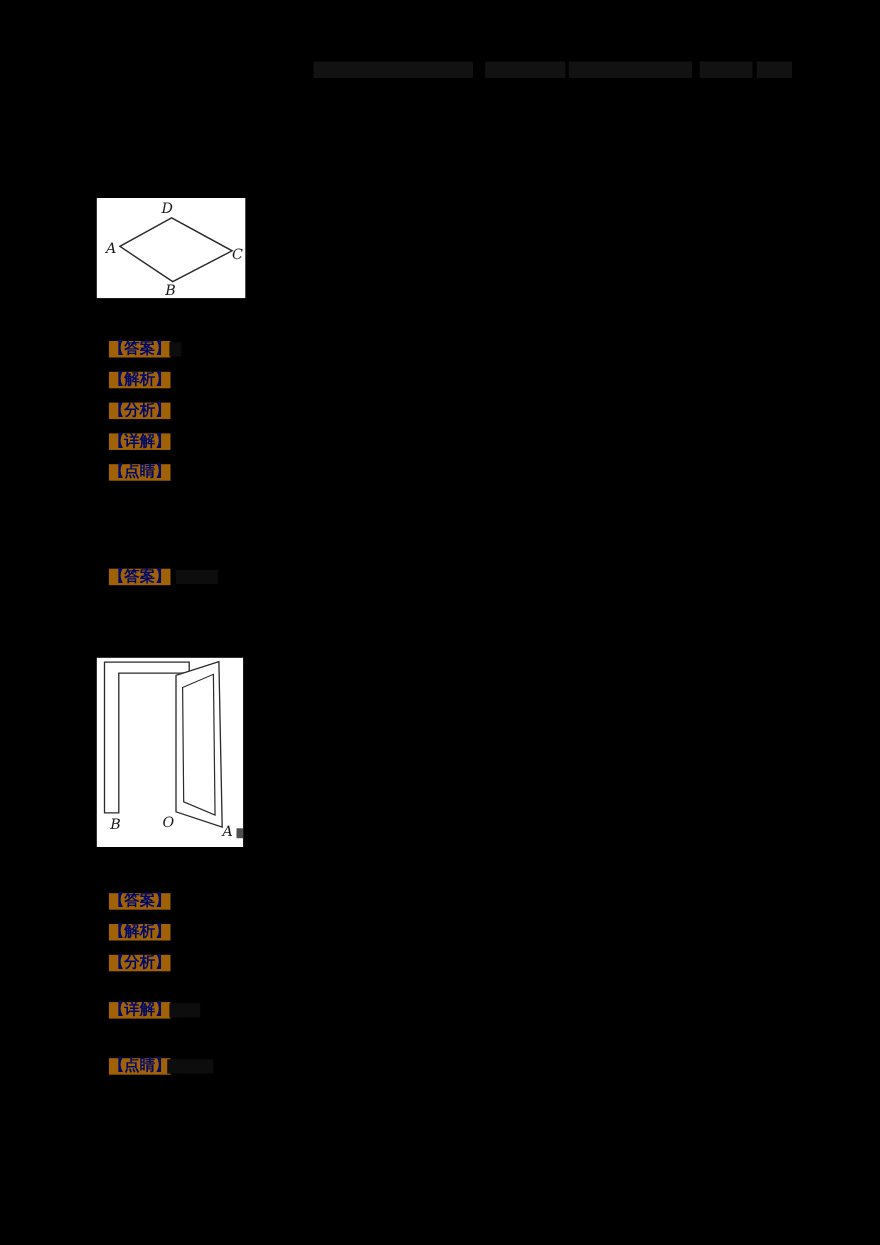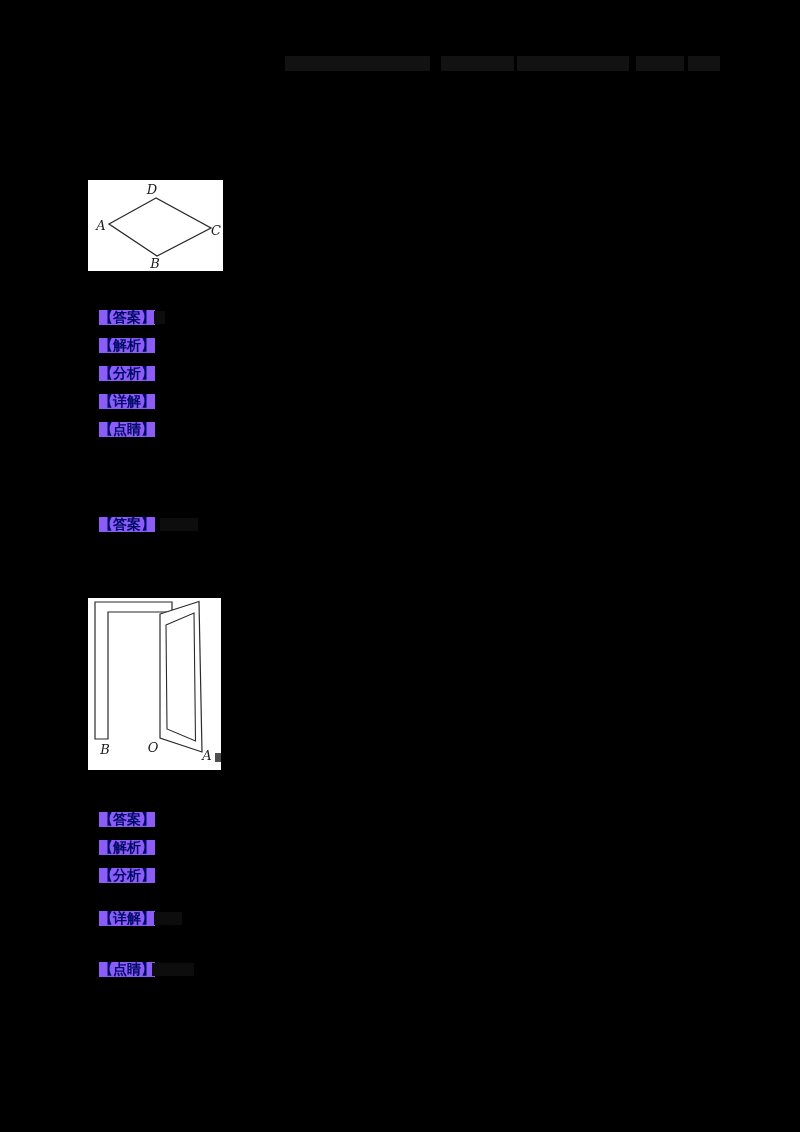--- a/index.html
+++ b/index.html
@@ -20,21 +20,21 @@
   .figbox{position:absolute;background:#ffffff;}
   #fig1{left:88px;top:180px;width:135px;height:91px;}
   #fig2{left:88px;top:598px;width:133px;height:172px;}
   .figlabel{font-family:"DejaVu Serif","Liberation Serif",serif;font-style:italic;
             font-size:13px;fill:#1a1a1a;}
 
   
   .blue-label{
     position:absolute;left:99px;
     font-size:14px;line-height:15px;font-weight:bold;
-    background:#8b5cf6;color:#000a66;
+    background:#a16207;color:#000a66;
     letter-spacing:0px;white-space:nowrap;
   }
   
   .faint{position:absolute;height:13px;background:#0d0d0d;}
 </style>
 </head>
 <body>
 
 <div>
   <div class="title-seg tseg1"></div>

